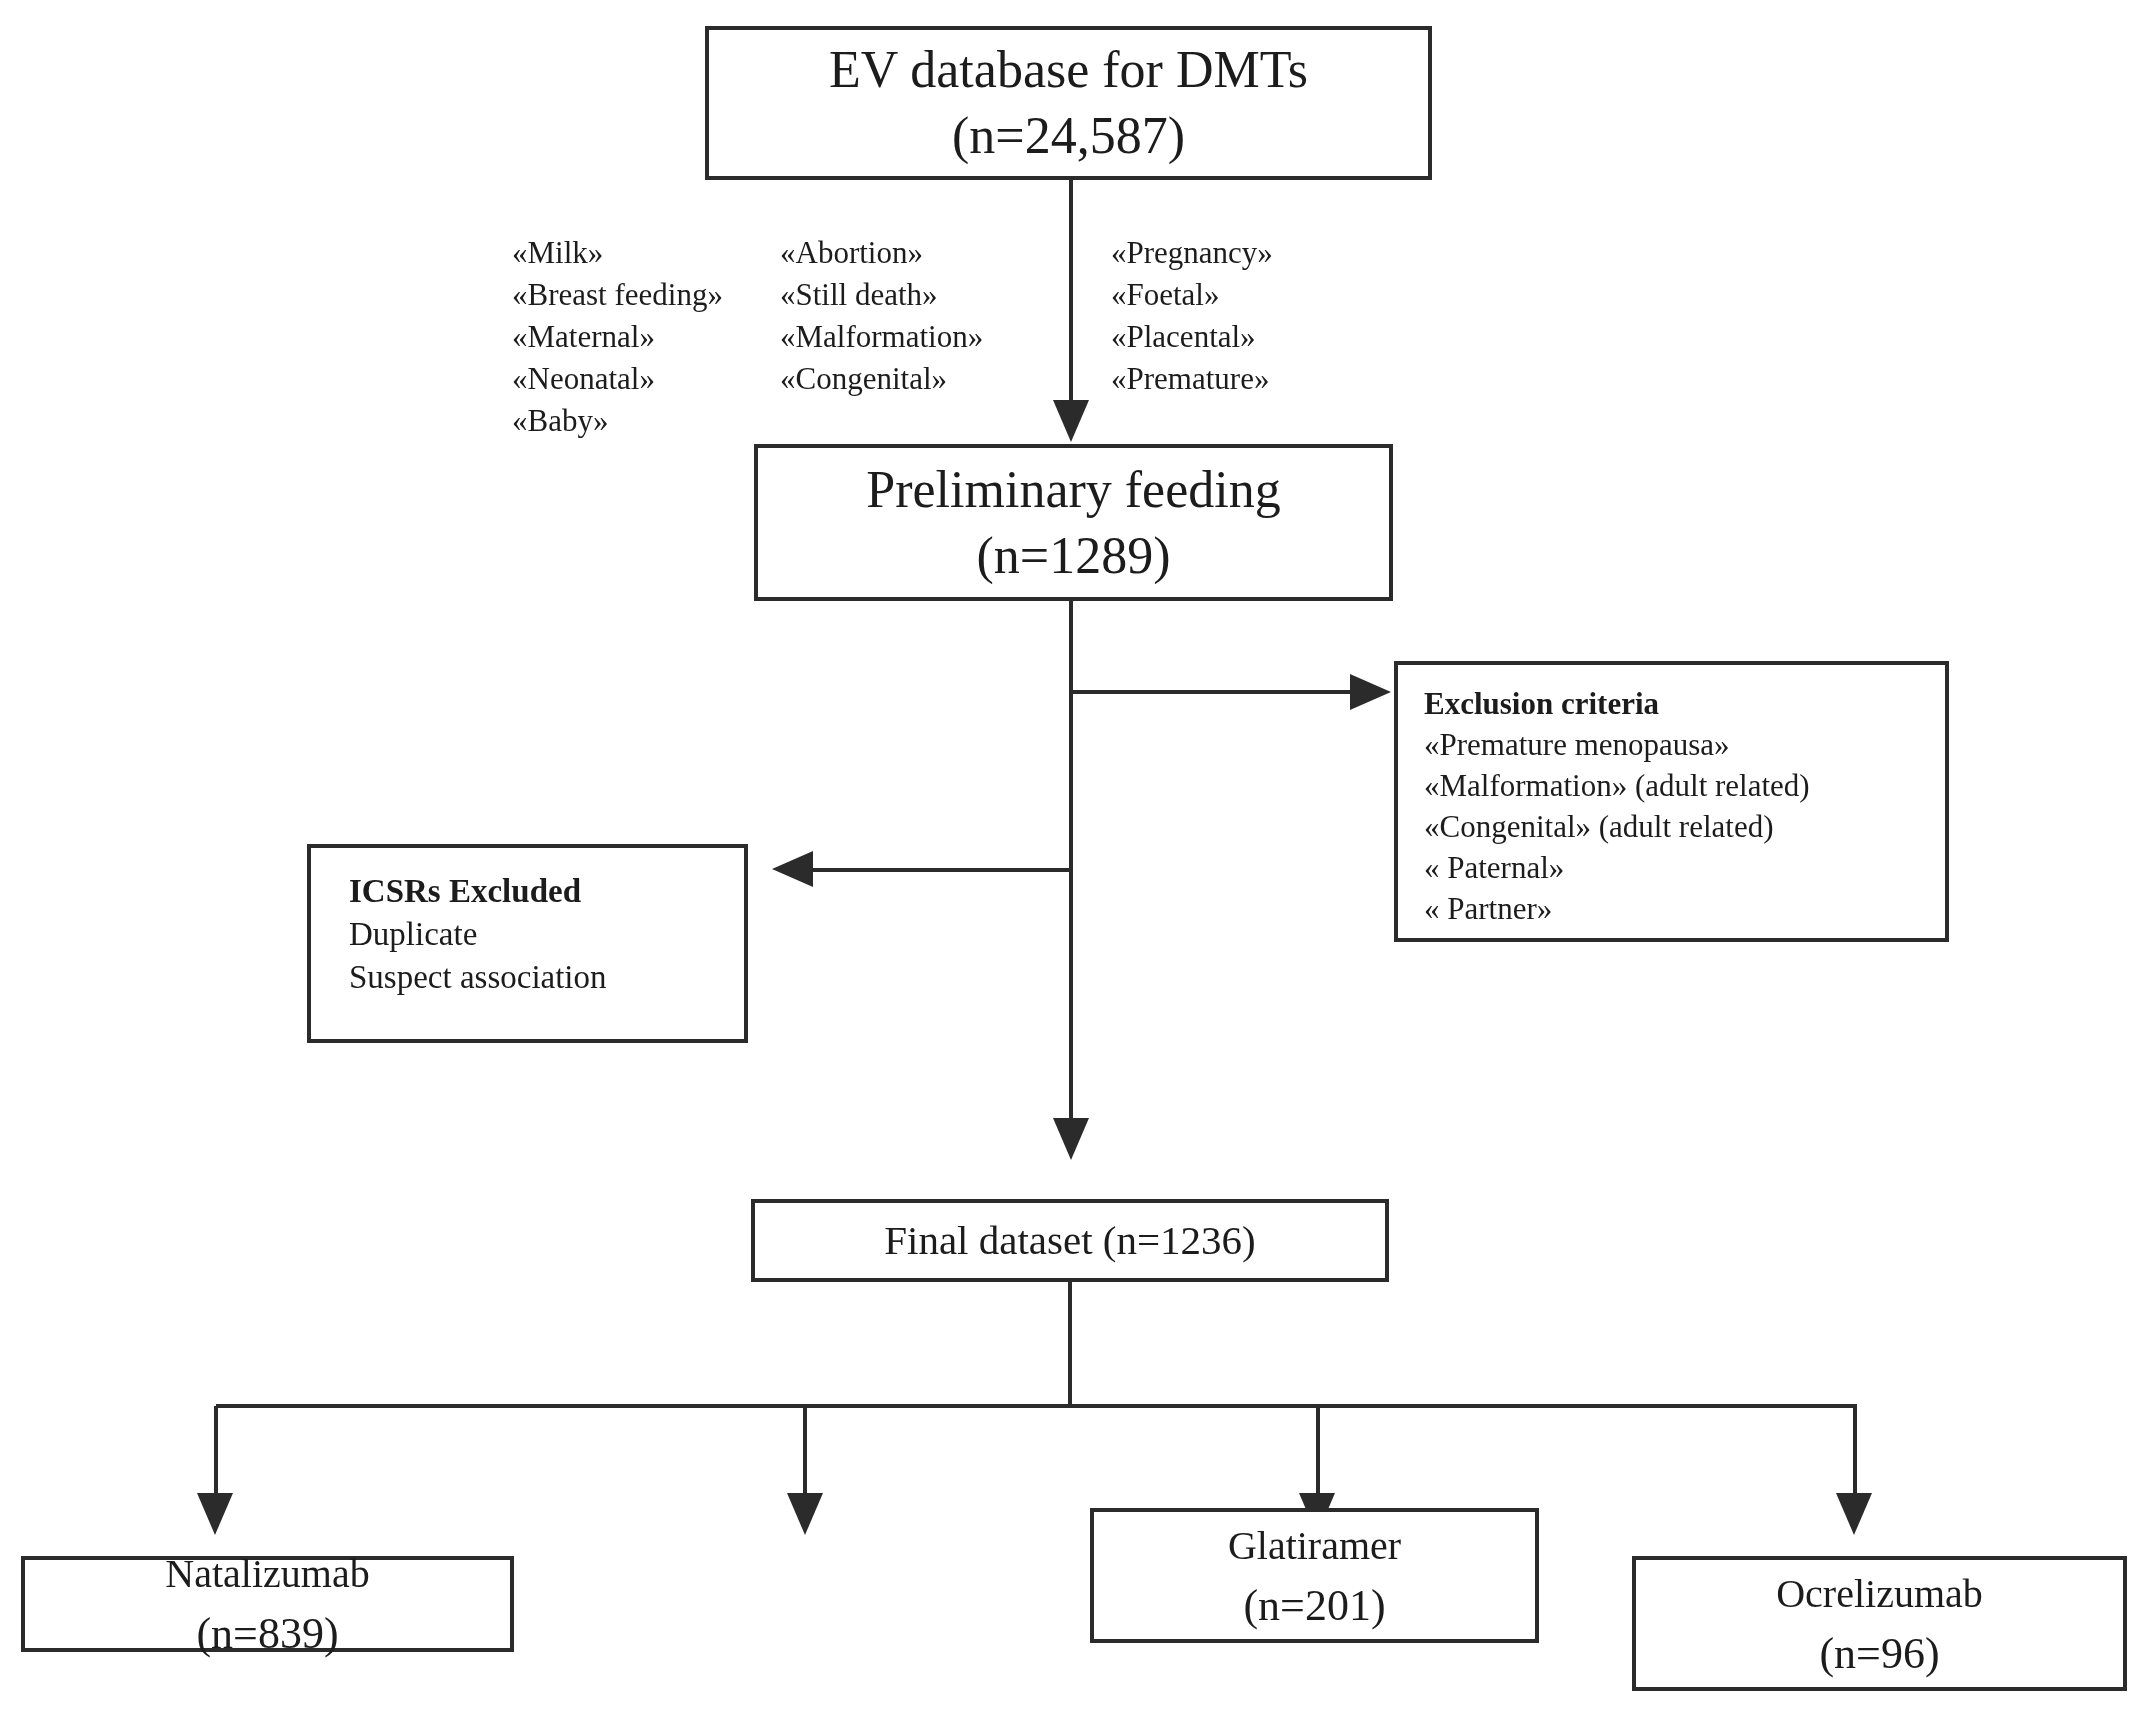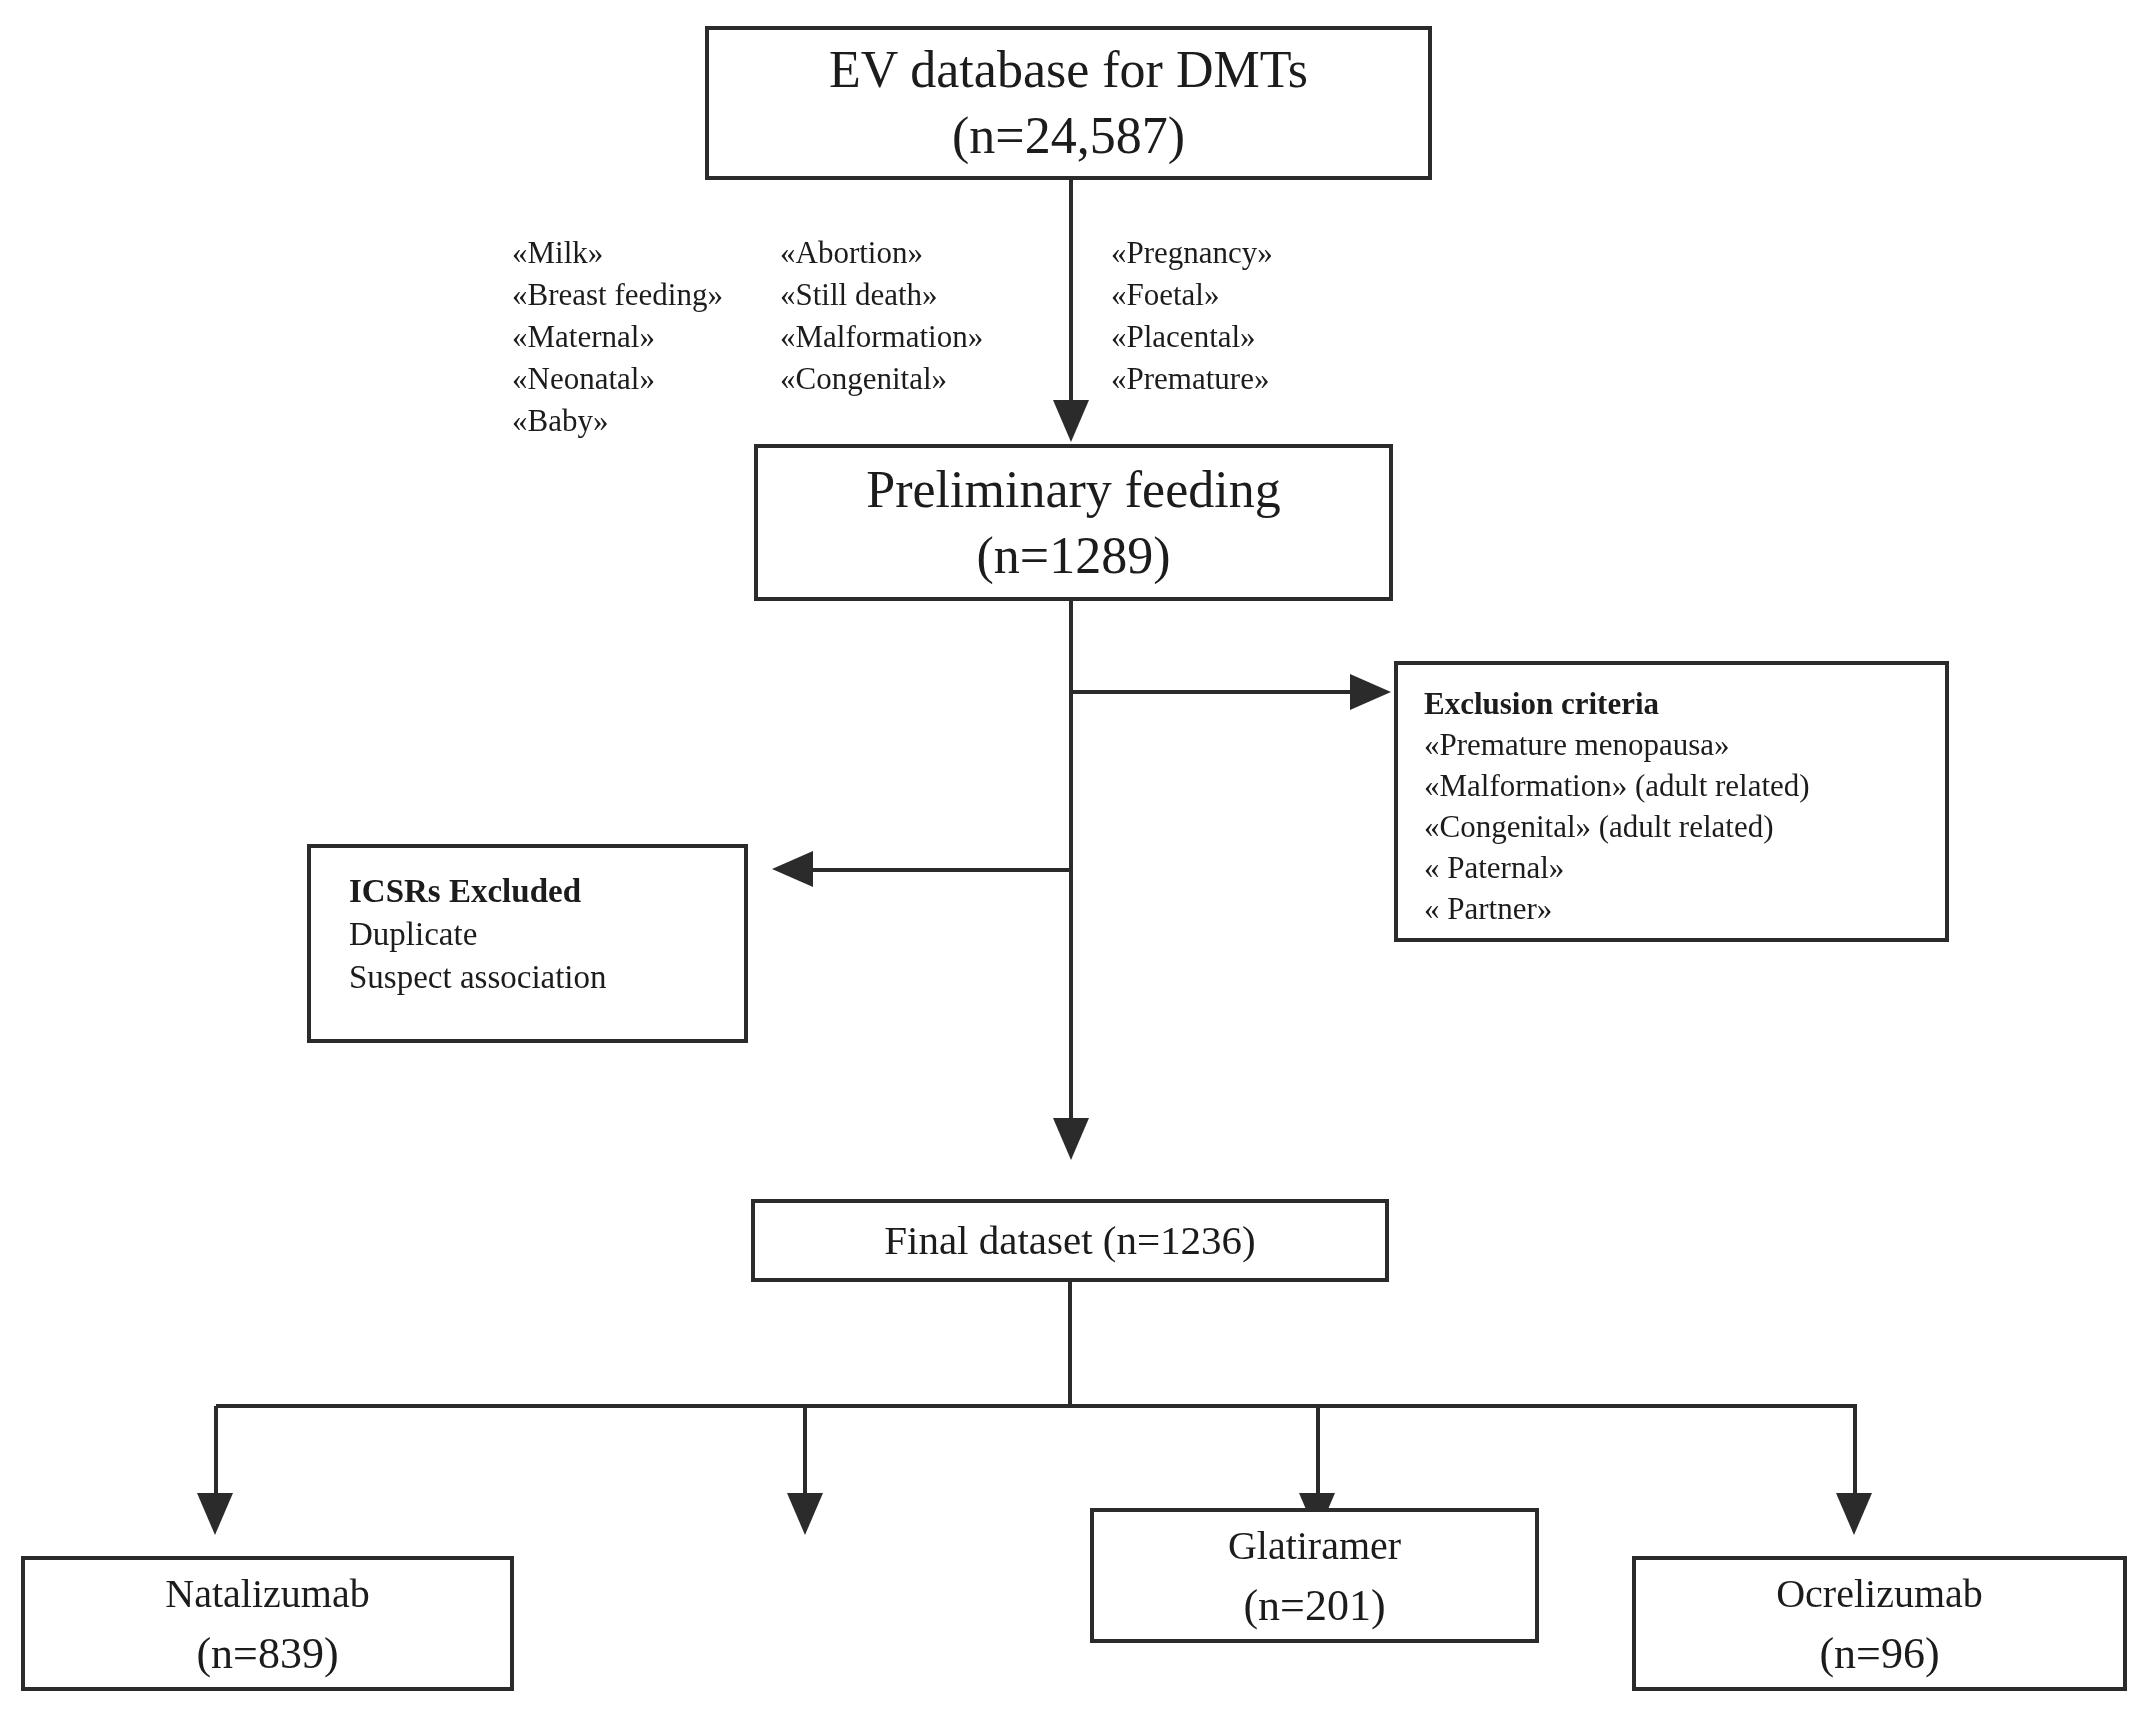--- a/index.html
+++ b/index.html
@@ -58,21 +58,21 @@
 
   
   .ev-box          { left: 705px; top: 26px;   width: 727px; height: 154px; }
   .preliminary-box { left: 754px; top: 444px;  width: 639px;  height: 157px; }
   .exclusion-box   { left: 1394px; top: 661px;  width: 555px;  height: 281px;
                      padding: 18px 13.7px 0 26px; text-align: left; }
   .icsrs-box       { left: 307px;  top: 844px; width: 441px;  height: 199px;
                      padding: 22px 13.7px 0 38px; text-align: left; font-size: 33px; line-height: 43px; }
   .final-box       { left: 751px; top: 1199px; width: 638px;  height: 83px; }
 
-  .drug-box-1 { left: 21px;   top: 1556px; width: 493px; height: 135px; }
+  .drug-box-1 { left: 21px;   top: 1556px; width: 493px; height: 96px; }
   .drug-box-2 { left: 557px;  top: 1556px; width: 497px; height: 135px; }
   .drug-box-3 { left: 1090px; top: 1508px; width: 449px; height: 135px; }
   .drug-box-4 { left: 1632px; top: 1556px; width: 495px; height: 135px; }
 
   .kw-col-1 { left: 512px;  top: 232px; }
   .kw-col-2 { left: 780px; top: 232px; }
   .kw-col-3 { left: 1111px; top: 232px; }
   .kw-col-4 { left: 1355px; top: 234px; }
 
   .seg-ev-prelim   { left: 1069px; top: 180px;  height: 223px; }

